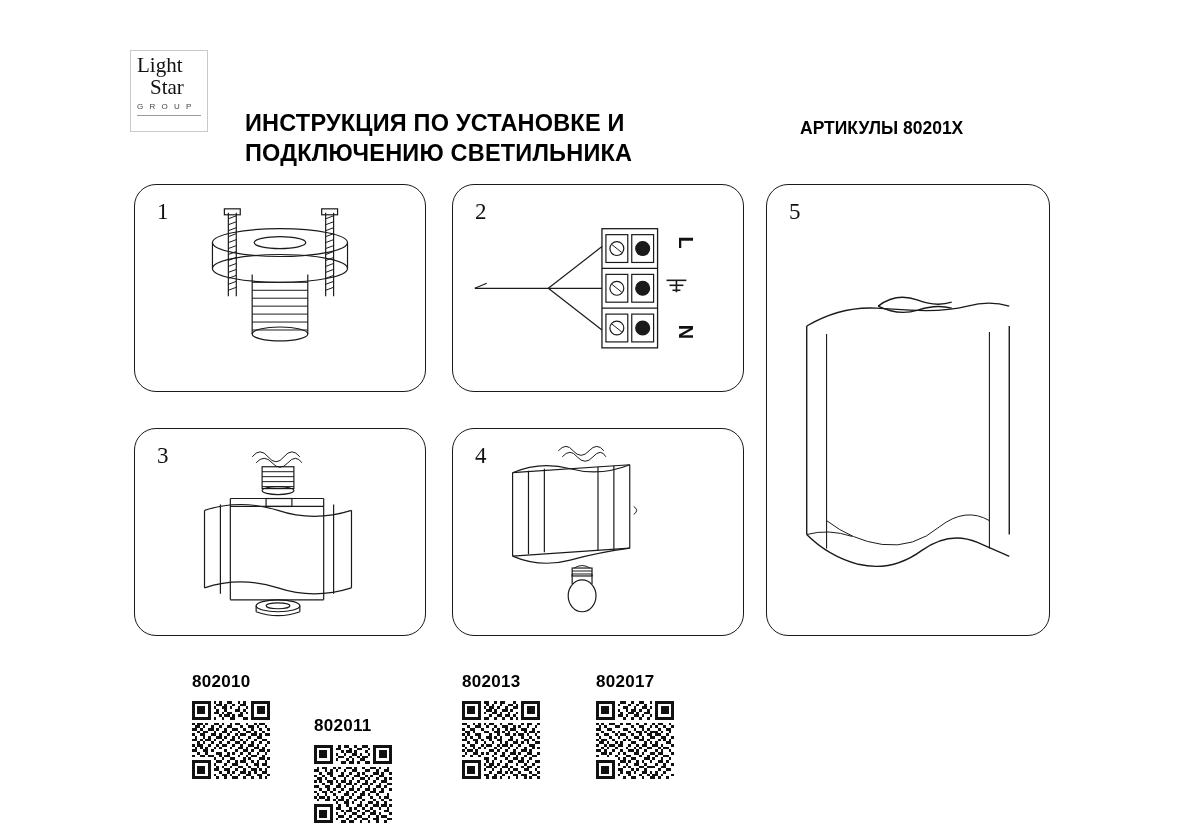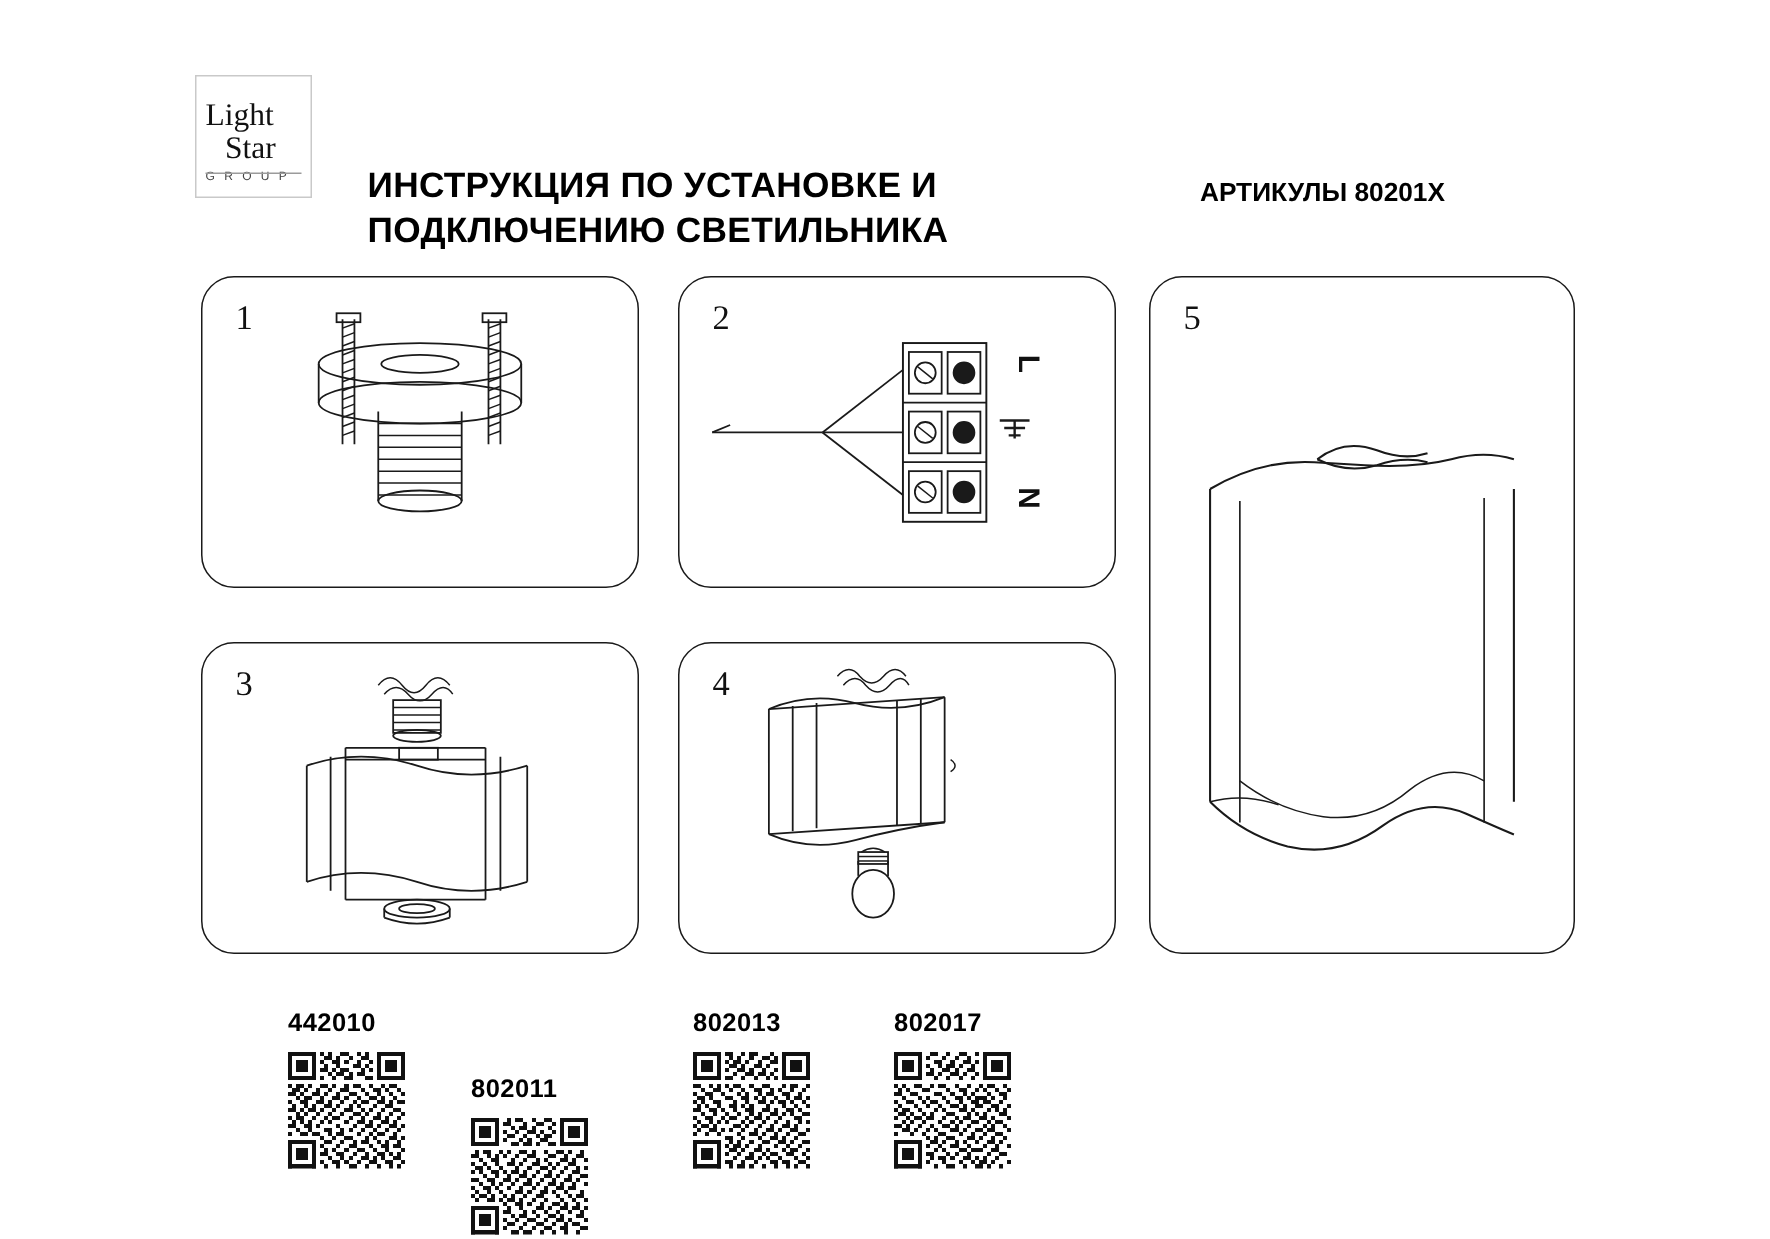--- a/index.html
+++ b/index.html
@@ -29,21 +29,21 @@
     width: 920px;
     height: 90px;
   }
   .logo-box {
     position: absolute;
     left: 0; top: 0;
     width: 78px;
     height: 82px;
     border: 1px solid #c9c9c9;
     background: #fff;
-    padding: 14px 6px;
+    padding: 3px 6px;
   }
   .logo-light {
     font-family: "Liberation Serif", serif;
     font-size: 21px;
     line-height: 22px;
     letter-spacing: 0px;
     color: #111;
   }
   .logo-star {
     font-family: "Liberation Serif", serif;
@@ -378,21 +378,21 @@
         <path d="M224 148 L224 366" stroke-width="1.1"></path>
 
         <path d="M60 338 q26 20 56 24 q32 4 58 -18 q26 -20 50 -6" stroke-width="1"></path>
       </g>
     </svg>
   </div>
 
   <div class="codes">
 
     <div class="code-item">
-      <div class="code-label">442010</div>
+      <div class="code-label">802010</div>
       <svg class="qr" viewBox="0 0 29 29" shape-rendering="crispEdges">
         <rect width="29" height="29" fill="#fff"></rect>
         <g fill="#111">
           <rect x="0" y="0" width="7" height="1"></rect>
             <rect x="0" y="6" width="7" height="1"></rect>
           <rect x="0" y="0" width="1" height="7"></rect>
             <rect x="6" y="0" width="1" height="7"></rect>
           <rect x="2" y="2" width="3" height="3"></rect>
           <rect x="22" y="0" width="7" height="1"></rect>
             <rect x="22" y="6" width="7" height="1"></rect>

